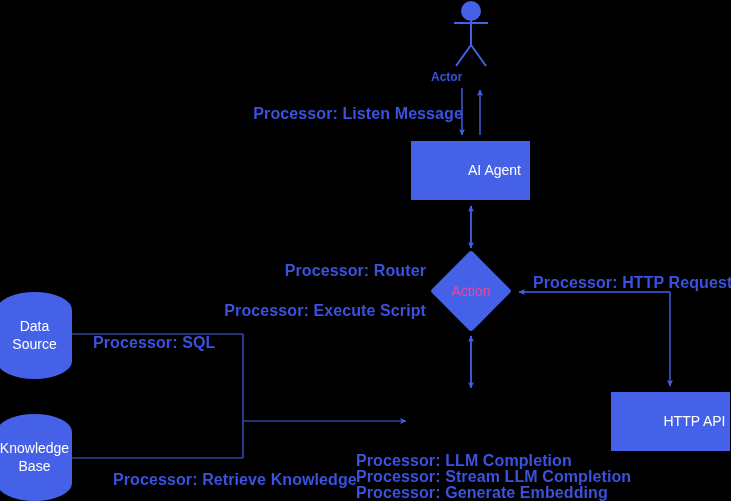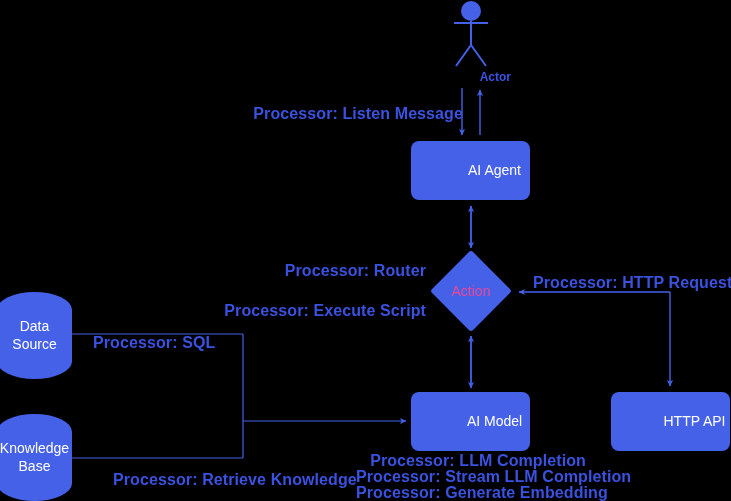--- a/index.html
+++ b/index.html
@@ -33,21 +33,21 @@
     justify-content: center;
     text-align: center;
     color: #ffffff;
     font-size: 14px;
     font-weight: 400;
     line-height: 1.25;
     font-family: "Liberation Sans", sans-serif;
   }
   .node-box {
     background: #4461e8;
-    border-radius: 8px;
+    border-radius: 0;
     padding-left: 48px;
   }
   .node-cylinder {
     background: #4461e8;
     border-radius: 38px / 18px;
   }
   .node-diamond-wrap {
     position: absolute;
   }
   .node-diamond-shape {
@@ -85,21 +85,21 @@
   .actor-label {
     position: absolute;
     color: #3b52e0;
     font-size: 12px;
     font-weight: bold;
     font-family: "Liberation Sans", sans-serif;
     white-space: nowrap;
     text-align: center;
   }
   .label-right { text-align: right; }
-  .label-center { text-align: right; }
+  .label-center { text-align: left; }
 </style>
 </head>
 <body>
 
 <div id="diagram-canvas">
 
   <svg id="edges-layer" viewBox="0 0 731 501" xmlns="http://www.w3.org/2000/svg">
     <defs>
       <marker id="arrowhead" markerWidth="7" markerHeight="7" refX="6" refY="3.2" orient="auto" markerUnits="userSpaceOnUse">
         <path d="M0,0.2 L6.4,3.2 L0,6.2 L1.6,3.2 Z" fill="#4461e8"></path>
@@ -154,23 +154,20 @@
 
   <div class="node node-box" style="left:411px; top:141px; width:119px; height:59px;">
     <span>AI Agent</span>
   </div>
 
   <div class="node-diamond-wrap" style="left:442px; top:262px; width:58px; height:58px;">
     <div class="node-diamond-shape"></div>
     <div class="node-diamond-label">Action</div>
   </div>
 
-  <div class="node node-box" style="left:411px; top:392px; width:119px; height:59px;">
-    <span>AI Model</span>
-  </div>
 
   <div class="node node-box" style="left:611px; top:392px; width:119px; height:59px;">
     <span>HTTP API</span>
   </div>
 
   <div class="node node-cylinder" style="left:-3px; top:292px; width:75px; height:87px; flex-direction:column;">
     <span>Data</span>
     <span>Source</span>
   </div>
 

